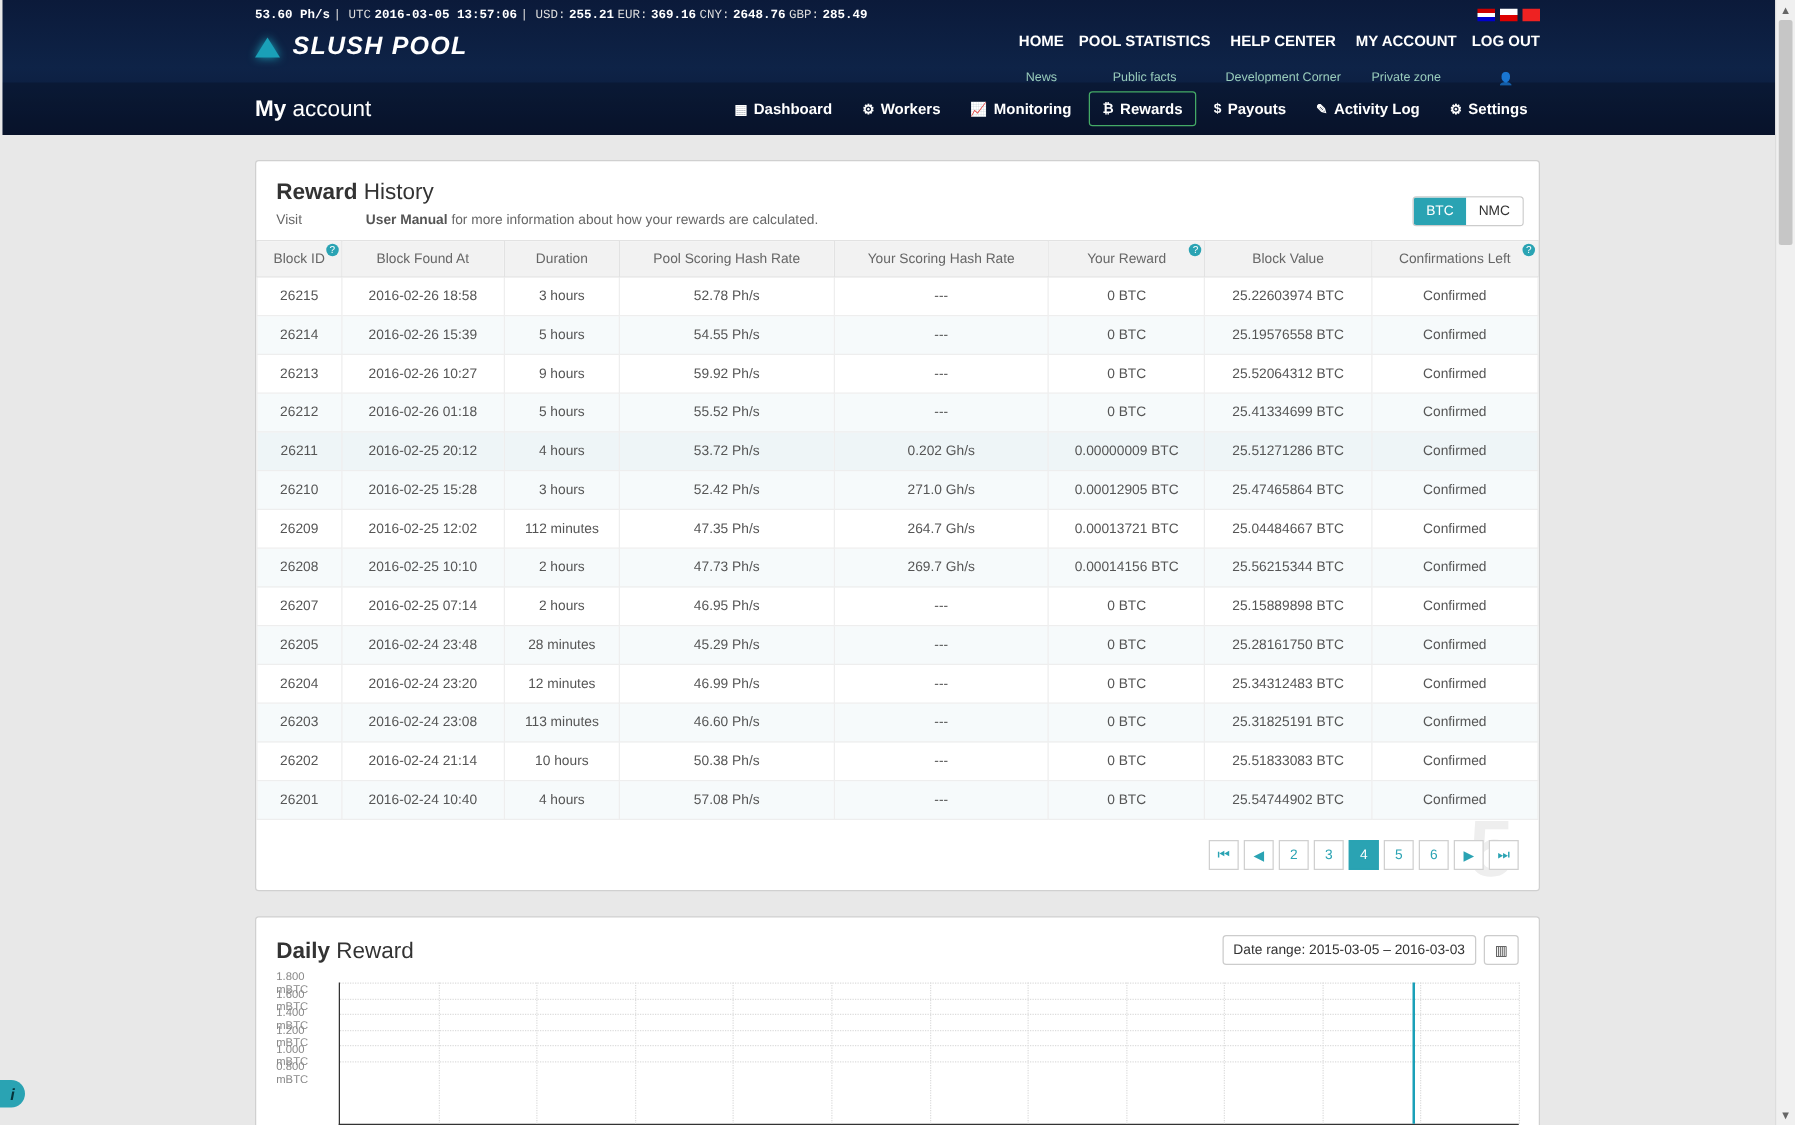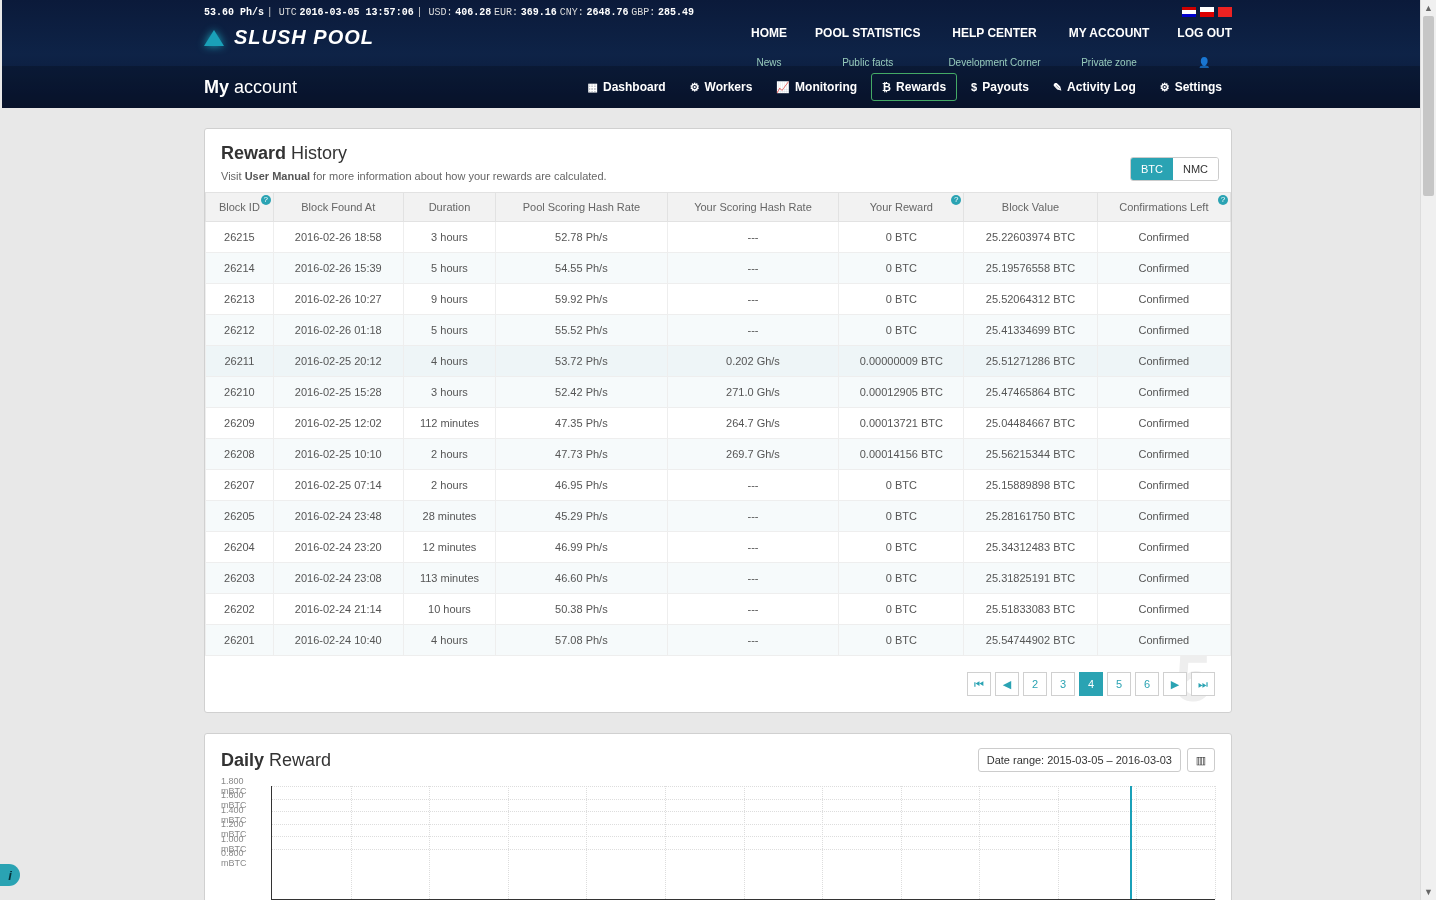--- a/index.html
+++ b/index.html
@@ -12,40 +12,40 @@
 .top-bar .stats span { color: #fff; font-family: Liberation Mono, monospace; }
 .top-bar .stats .lbl { color: #ddd; font-weight: normal; }
 .flags { display: flex; gap: 4px; }
 .flag { width: 14px; height: 10px; border: 0; }
 .flag.en { background: linear-gradient(to bottom, #c00 0 33%, #fff 33% 66%, #00c 66%); }
 .flag.pl { background: linear-gradient(to bottom, #fff 0 50%, #d00 50%); }
 .flag.cn { background: #e22; }
 .main-nav { display: flex; align-items: flex-start; margin-top: 8px; }
 .logo { color: #fff; font-size: 20px; font-weight: bold; letter-spacing: 1px; font-style: italic; display: flex; align-items: center; gap: 10px; }
 .logo-tri { width: 0; height: 0; border-left: 10px solid transparent; border-right: 10px solid transparent; border-bottom: 16px solid #1aa0b8; filter: drop-shadow(0 0 4px #1aa0b8); }
-.nav-items { margin-left: auto; display: flex; gap: 28px; }
+.nav-items { margin-left: auto; display: flex; gap: 12px; }
 .nav-item { color: #fff; text-align: center; cursor: pointer; }
 .nav-item .t1 { font-size: 12px; font-weight: bold; }
 .nav-item .t2 { font-size: 10px; color: #9cb; margin-top: 17px; }
 .nav-item.logout .t2 { color: #ccc; }
 .sub-nav { background: rgba(0,0,0,0.2); height: 42px; display: flex; align-items: center; position: absolute; bottom: 0; left: 0; right: 0; }
 .sub-nav-inner { width: 1028px; margin: 0 auto; display: flex; align-items: center; }
 .my-account { color: #fff; font-size: 18px; }
 .my-account b { font-weight: bold; }
 .sub-tabs { margin-left: auto; display: flex; gap: 4px; align-items: center; }
 .sub-tab { color: #fff; font-size: 12px; font-weight: bold; padding: 6px 10px; cursor: pointer; display: flex; align-items: center; gap: 5px; border-radius: 3px; }
 .sub-tab.active { border: 1px solid #4a6; }
 .sub-tab .ico { font-size: 11px; }
 .content { width: 1028px; margin: 20px auto; }
 .panel { background: #fff; border: 1px solid #d0d0d0; border-radius: 3px; margin-bottom: 20px; }
 .panel-head { padding: 14px 16px 10px; position: relative; }
 .panel-title { font-size: 18px; color: #333; }
 .panel-title b { font-weight: bold; }
 .panel-sub { font-size: 11px; color: #666; margin-top: 6px; }
-.panel-sub a { color: #555; font-weight: bold; text-decoration: none; }
+.panel-sub a { color: #555; font-weight: bold; text-decoration: none; margin-left: 48px; }
 .coin-toggle { position: absolute; right: 12px; top: 28px; display: flex; border: 1px solid #ccc; border-radius: 3px; overflow: hidden; }
 .coin-toggle div { padding: 5px 10px; font-size: 11px; cursor: pointer; background: #fff; }
 .coin-toggle div.active { background: #2aa3b3; color: #fff; }
 table.rewards { width: 100%; border-collapse: collapse; font-size: 11px; }
 table.rewards th { background: #f2f2f2; border: 1px solid #e2e2e2; padding: 8px 4px; font-weight: normal; color: #666; text-align: center; position: relative; }
 table.rewards th .help { position: absolute; top: 2px; right: 2px; width: 10px; height: 10px; background: #2aa3b3; color: #fff; border-radius: 50%; font-size: 8px; line-height: 10px; text-align: center; }
 table.rewards td { border: 1px solid #eee; padding: 9px 4px; text-align: center; color: #555; }
 table.rewards tr:nth-child(even) td { background: #f6fafb; }
 table.rewards tr.hl td { background: #eef5f7; }
 .pager { display: flex; justify-content: flex-end; padding: 16px; gap: 4px; position: relative; }
@@ -79,21 +79,21 @@
   <div class="header-wrap">
     <div class="header-inner">
       <div class="top-bar">
         <div class="stats">
           <span>53.60 Ph/s</span>
           <span class="lbl"> | </span>
           <span class="lbl">UTC</span>
           <span> </span><span>2016-03-05 13:57:06</span>
           <span class="lbl"> | </span>
           <span class="lbl">USD:</span>
-          <span> </span><span>406.28</span>
+          <span> </span><span>255.21</span>
           <span class="lbl"> </span><span class="lbl">EUR:</span>
           <span> </span><span>369.16</span>
           <span class="lbl"> </span><span class="lbl">CNY:</span>
           <span> </span><span>2648.76</span>
           <span class="lbl"> </span><span class="lbl">GBP:</span>
           <span> </span><span>285.49</span>
         </div>
         <div class="flags">
           <div class="flag en"></div>
           <div class="flag pl"></div>

